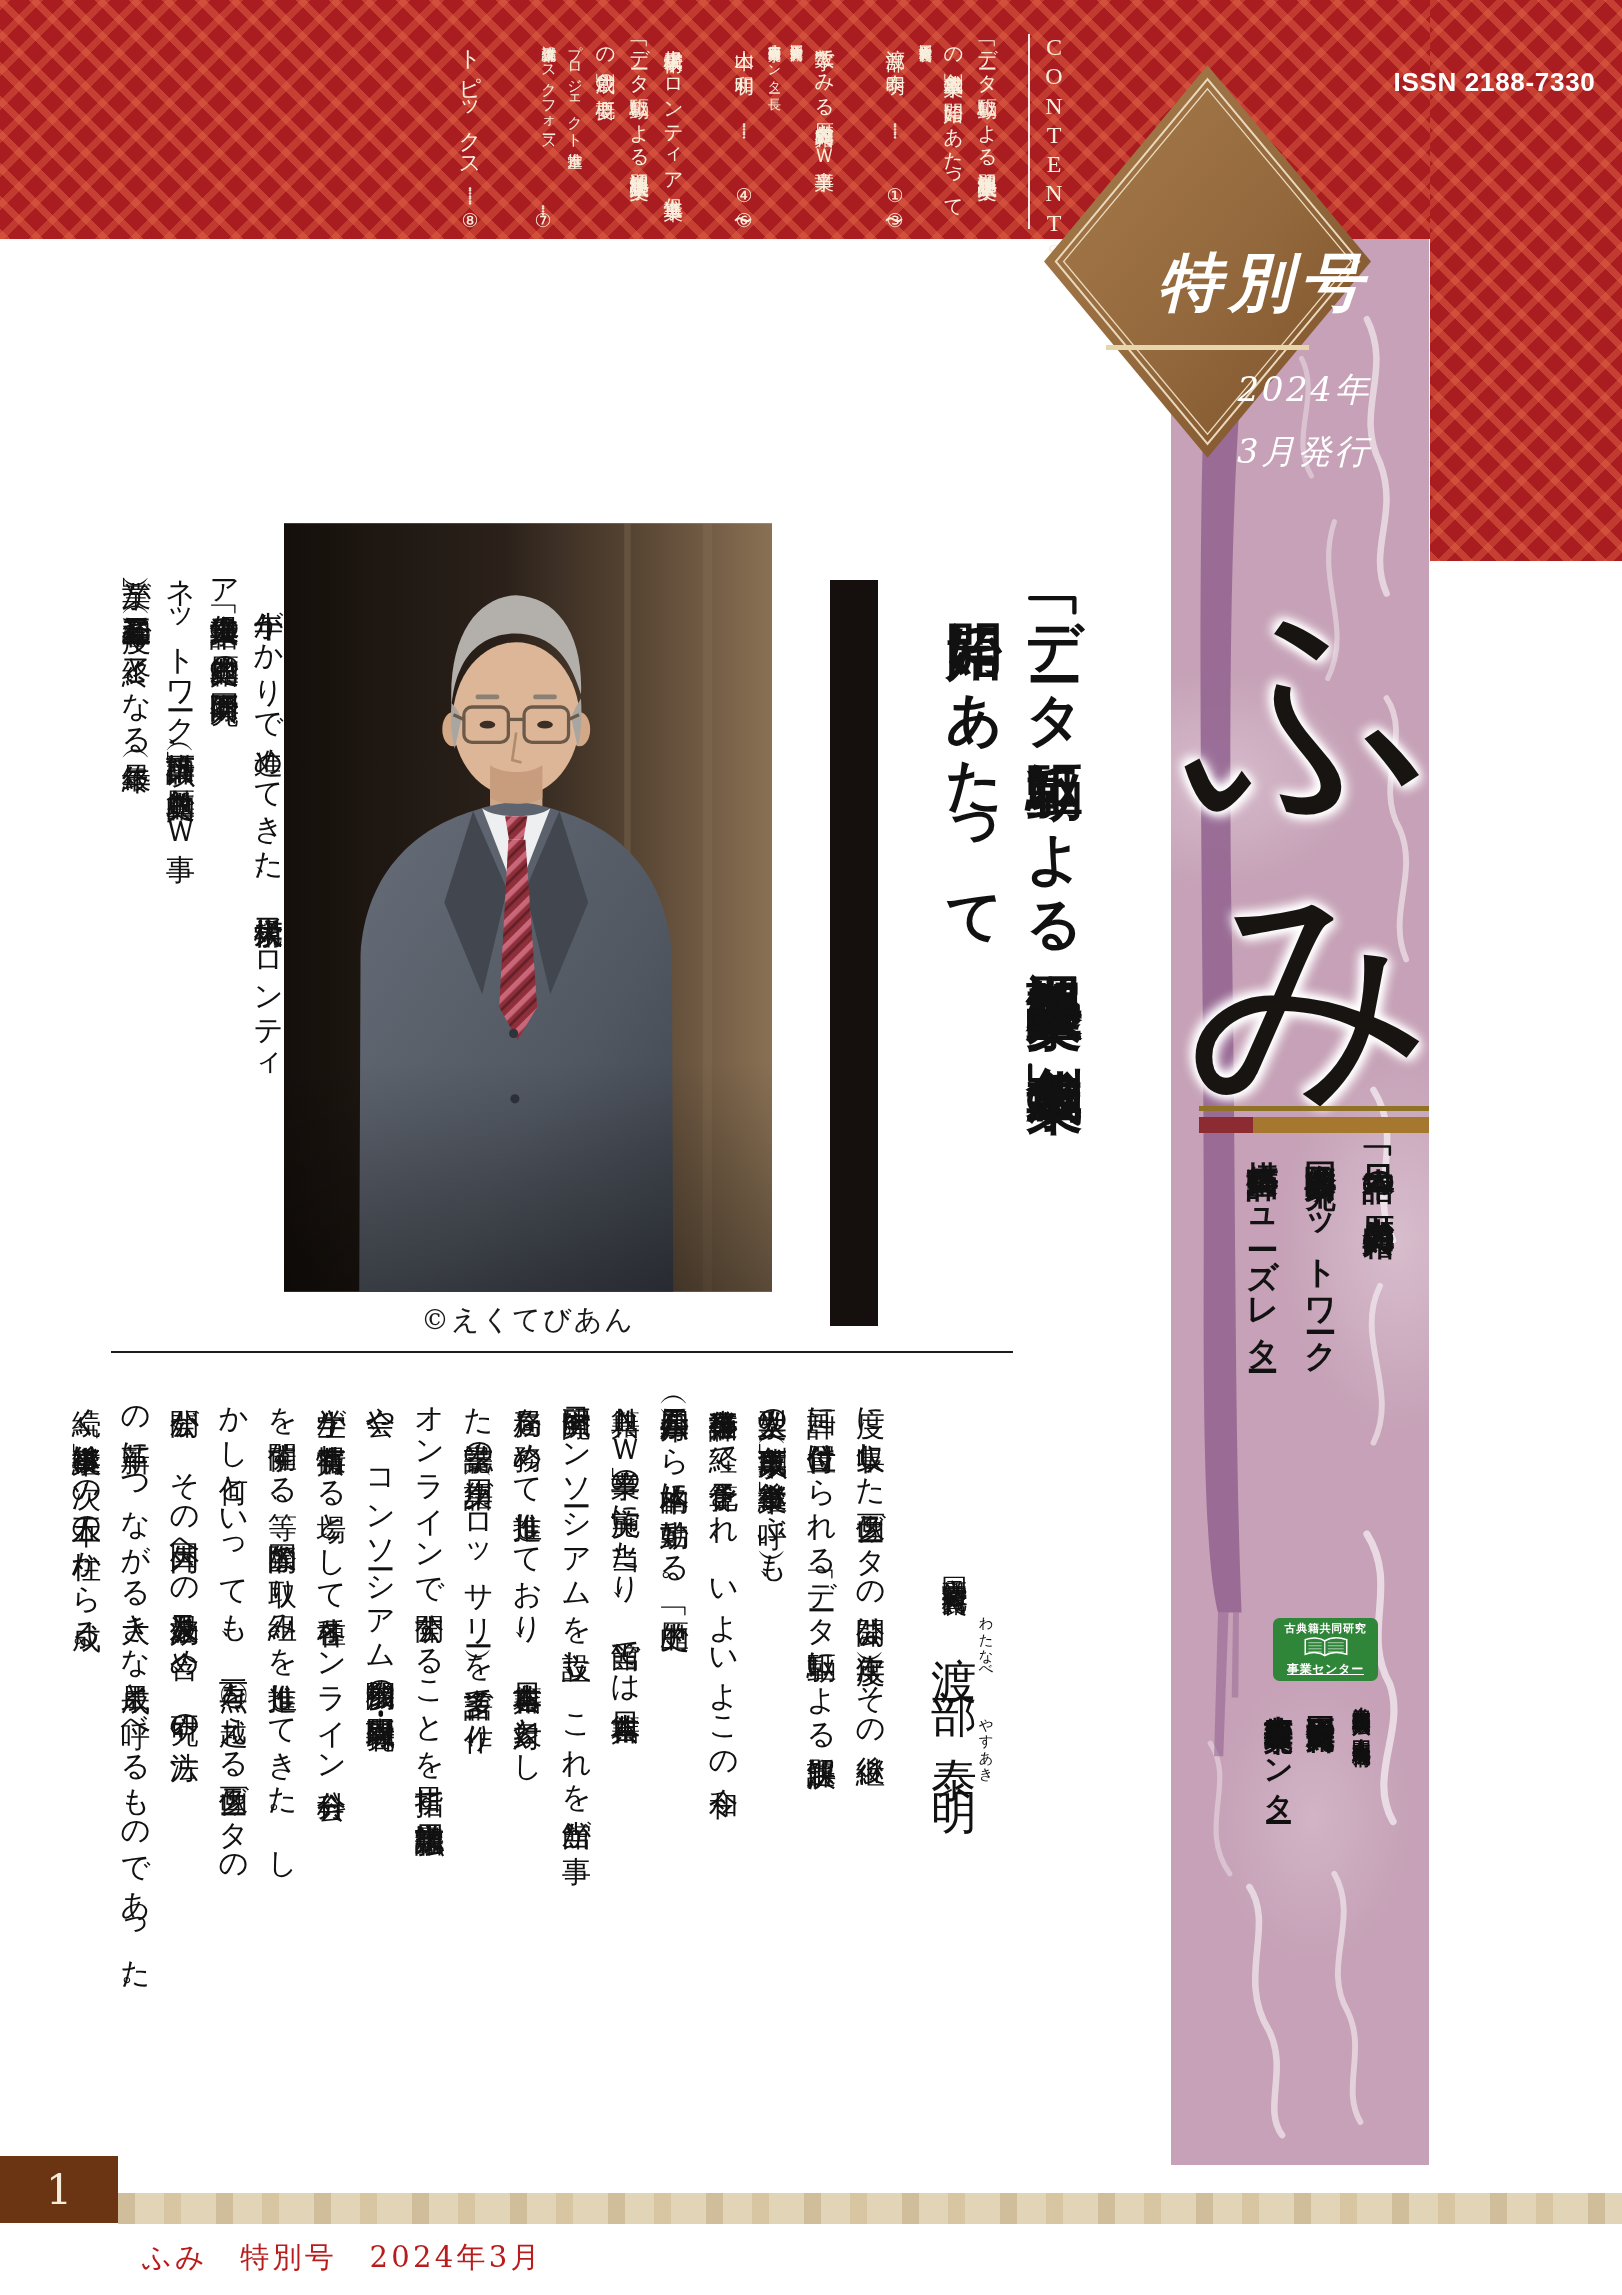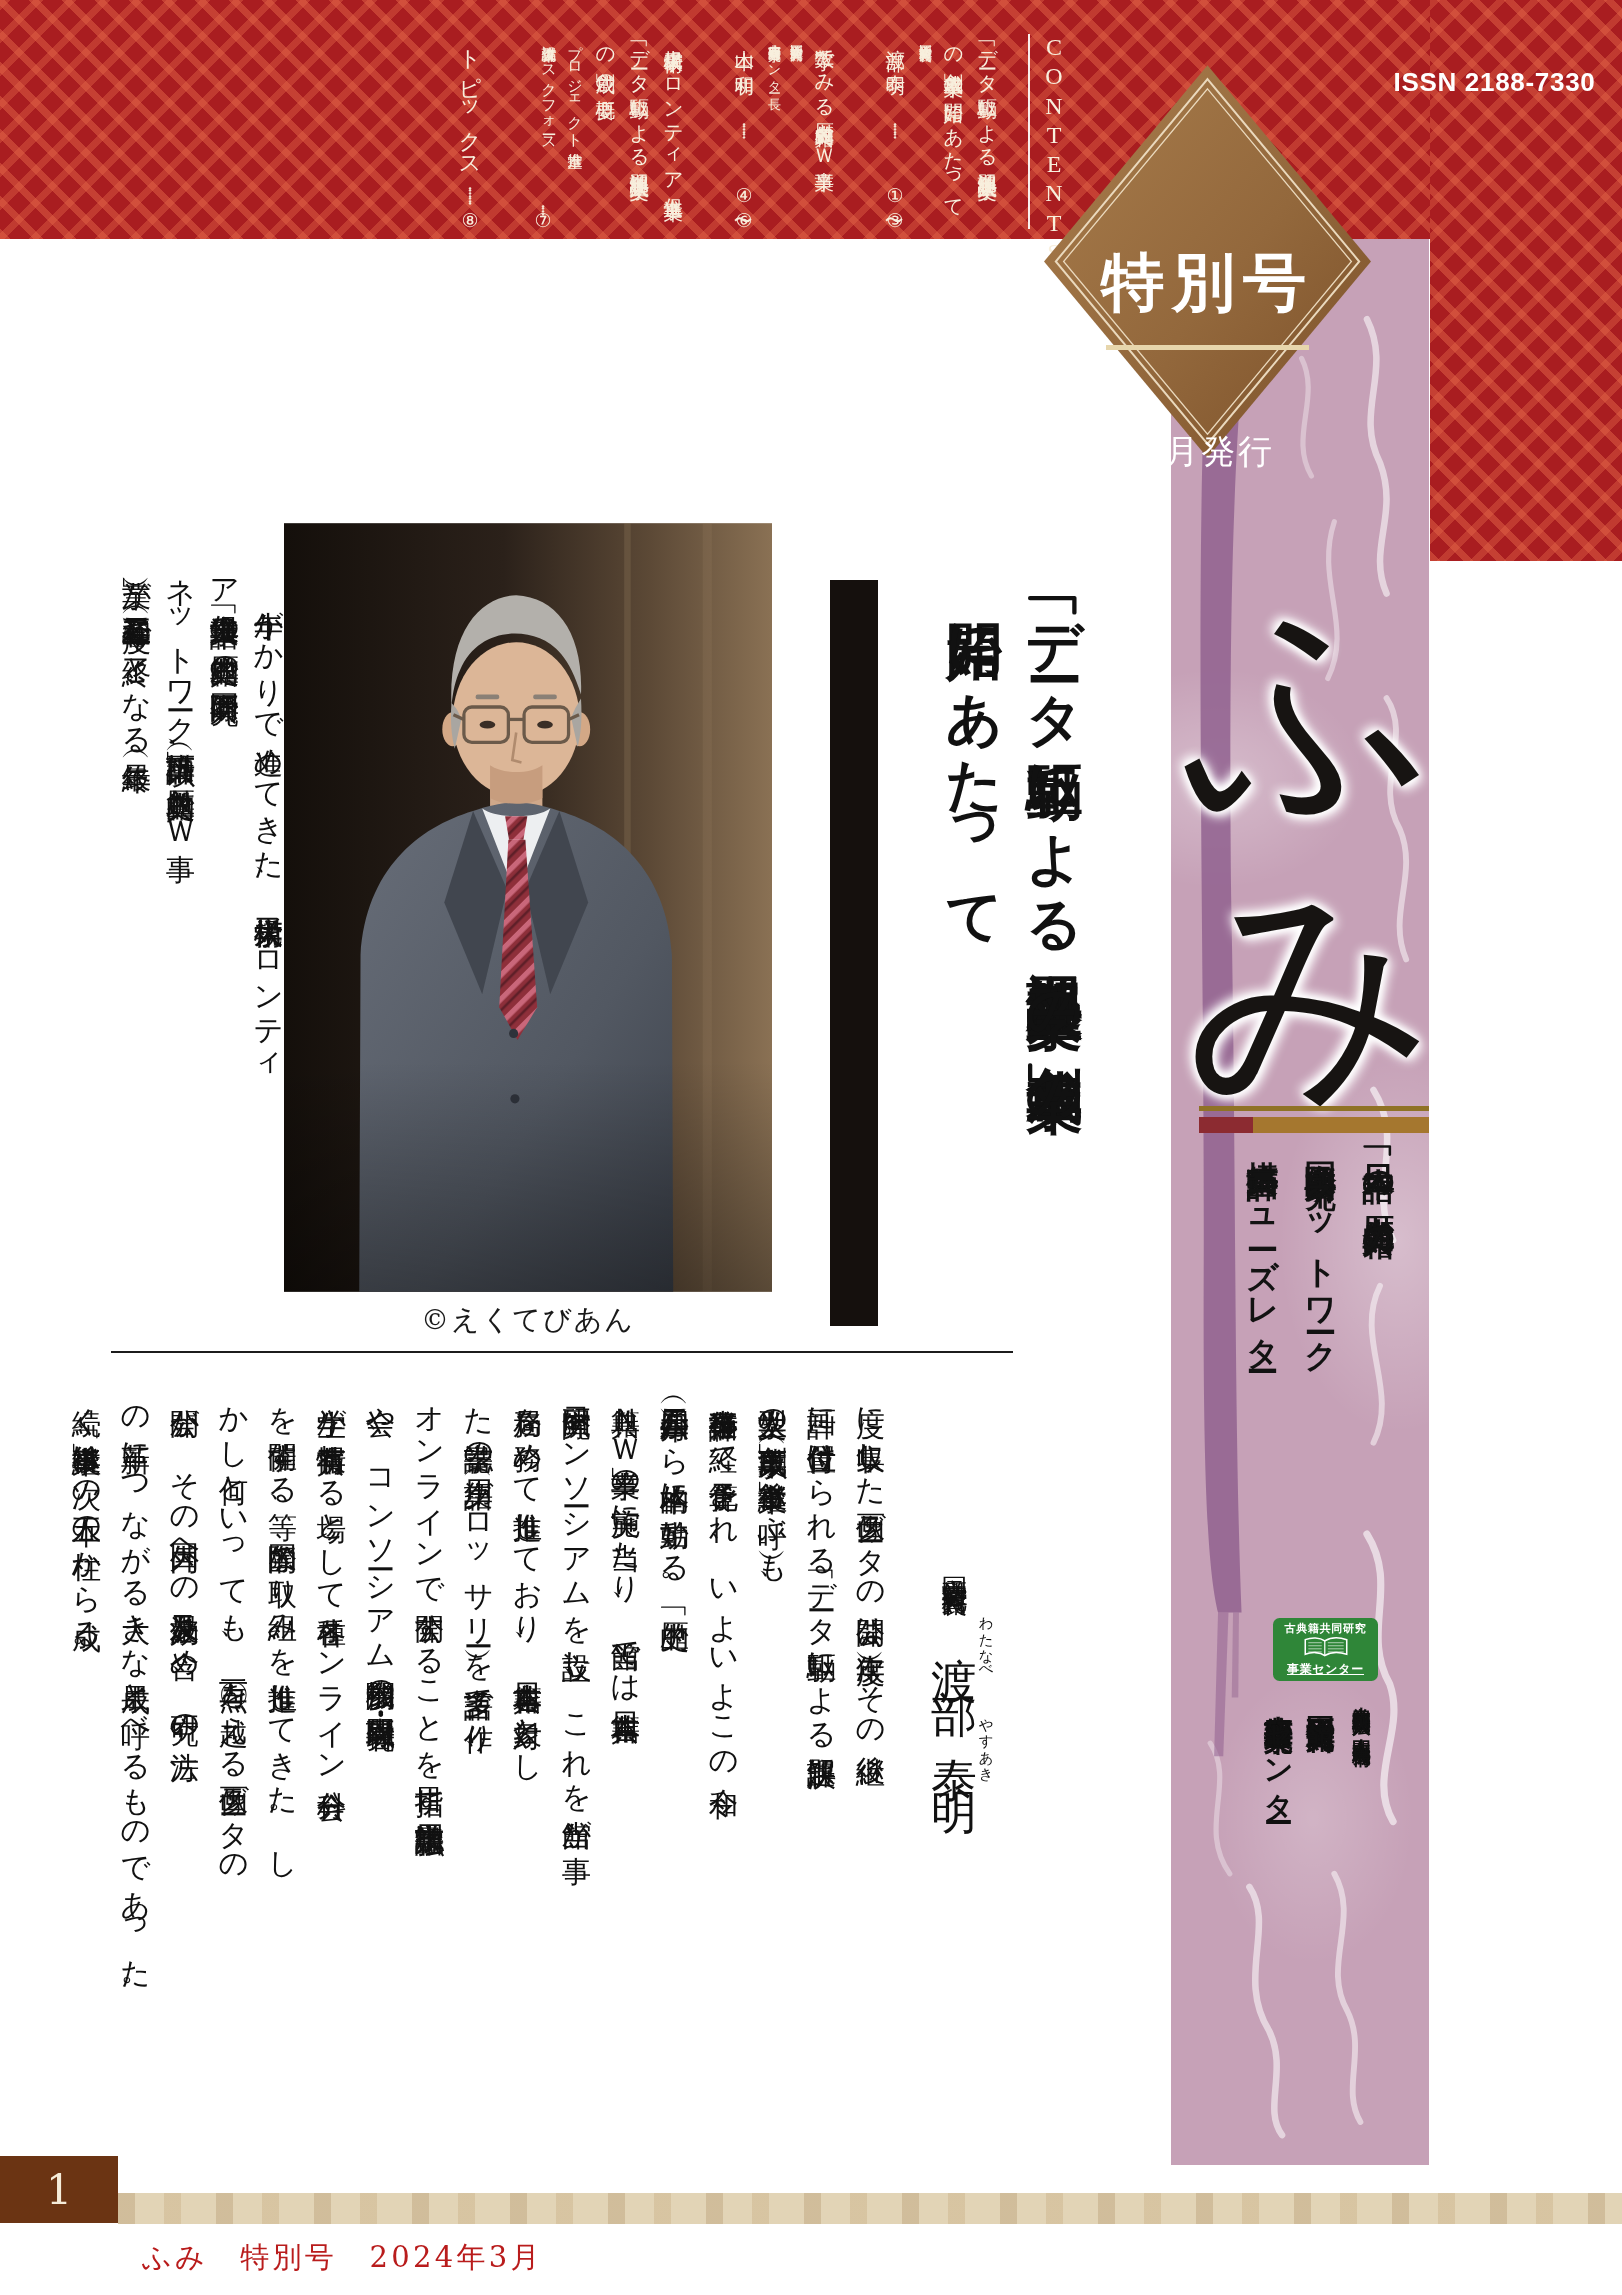--- a/index.html
+++ b/index.html
@@ -37,21 +37,21 @@
                 height:198px;font-size:19.6px;line-height:38px;}
   .c-name{letter-spacing:2px;}
   .c-leader{font-size:15.7px;letter-spacing:2.6px;opacity:.95;}
   .c-pages{font-size:19px;letter-spacing:1.3px;}
   #c-entry-4{margin-left:134px;}
   #c-entry-4 .c-authorline{font-size:22px;}
 
   
   #badge{left:1044px;top:65px;width:327px;height:393px;z-index:6;}
   #badge svg{position:absolute;left:0;top:0;}
-  .badge-text{position:absolute;left:0;width:327px;text-align:center;color:#ffffff;}
+  .badge-text{position:absolute;left:0;width:327px;text-align:right;color:#ffffff;font-style:italic;}
   #badge-title{top:175px;font-size:63px;font-weight:600;letter-spacing:7.9px;}
   #badge-divider{position:absolute;left:62px;top:280px;width:203px;height:5.2px;background:#e7d6ac;}
   #badge-y{top:302px;font-size:34px;letter-spacing:2.6px;}
   #badge-m{top:364px;font-size:34px;letter-spacing:2.6px;}
 
   
   #pink-banner{left:1171px;top:239px;width:258px;height:1926px;z-index:2;
     background-color:#c6a1b7;
     background-image:
       radial-gradient(ellipse 209px 157px at 18% 28%, rgba(255,255,255,.28), transparent 70%),
@@ -180,20 +180,21 @@
         <stop offset="0.55" stop-color="#93683c"></stop>
         <stop offset="1" stop-color="#7a4f28"></stop>
       </linearGradient>
     </defs>
     <polygon points="250,0 500,300 250,600 0,300" fill="url(#dg)"></polygon>
     <polygon points="250,21 482,300 250,579 18,300" fill="none" stroke="#ead9bd" stroke-width="3"></polygon>
     <polygon points="250,36 470,300 250,564 30,300" fill="none" stroke="#ead9bd" stroke-width="2"></polygon>
   </svg>
   <div id="badge-title" class="badge-text">特別号</div>
   <div id="badge-divider"></div>
+  <div id="badge-y" class="badge-text">2024年</div>
   <div id="badge-m" class="badge-text">3月発行</div>
 </div>
 
 <div id="pink-banner" class="abs">
   <svg width="258" height="1926" viewBox="0 0 395 2943">
     <g stroke="#ffffff" fill="none" stroke-linecap="round">
       <path d="M300,120 C340,200 280,260 320,340 C350,420 300,470 330,540" stroke-width="10" opacity="0.55"></path>
       <path d="M330,700 C370,760 310,830 350,900 C380,970 330,1030 360,1100" stroke-width="9" opacity="0.5"></path>
       <path d="M250,430 C220,520 280,590 240,670" stroke-width="8" opacity="0.4"></path>
       <path d="M310,1300 C360,1380 300,1450 340,1530" stroke-width="10" opacity="0.6"></path>

